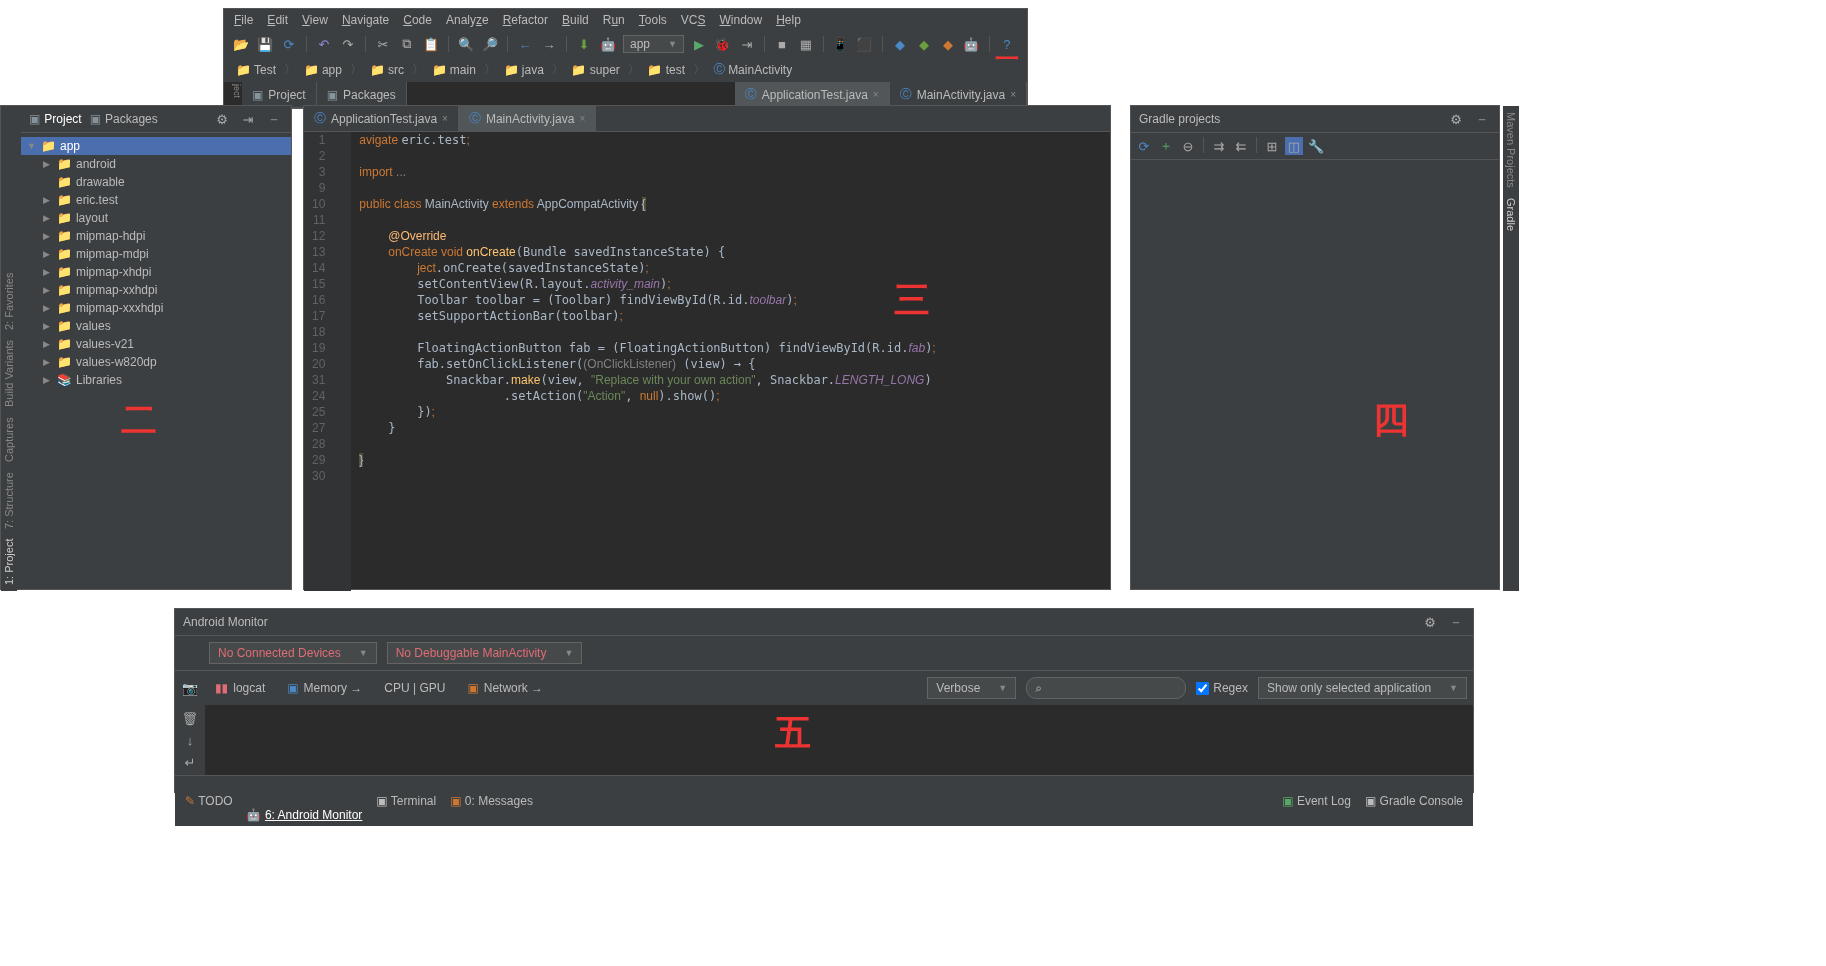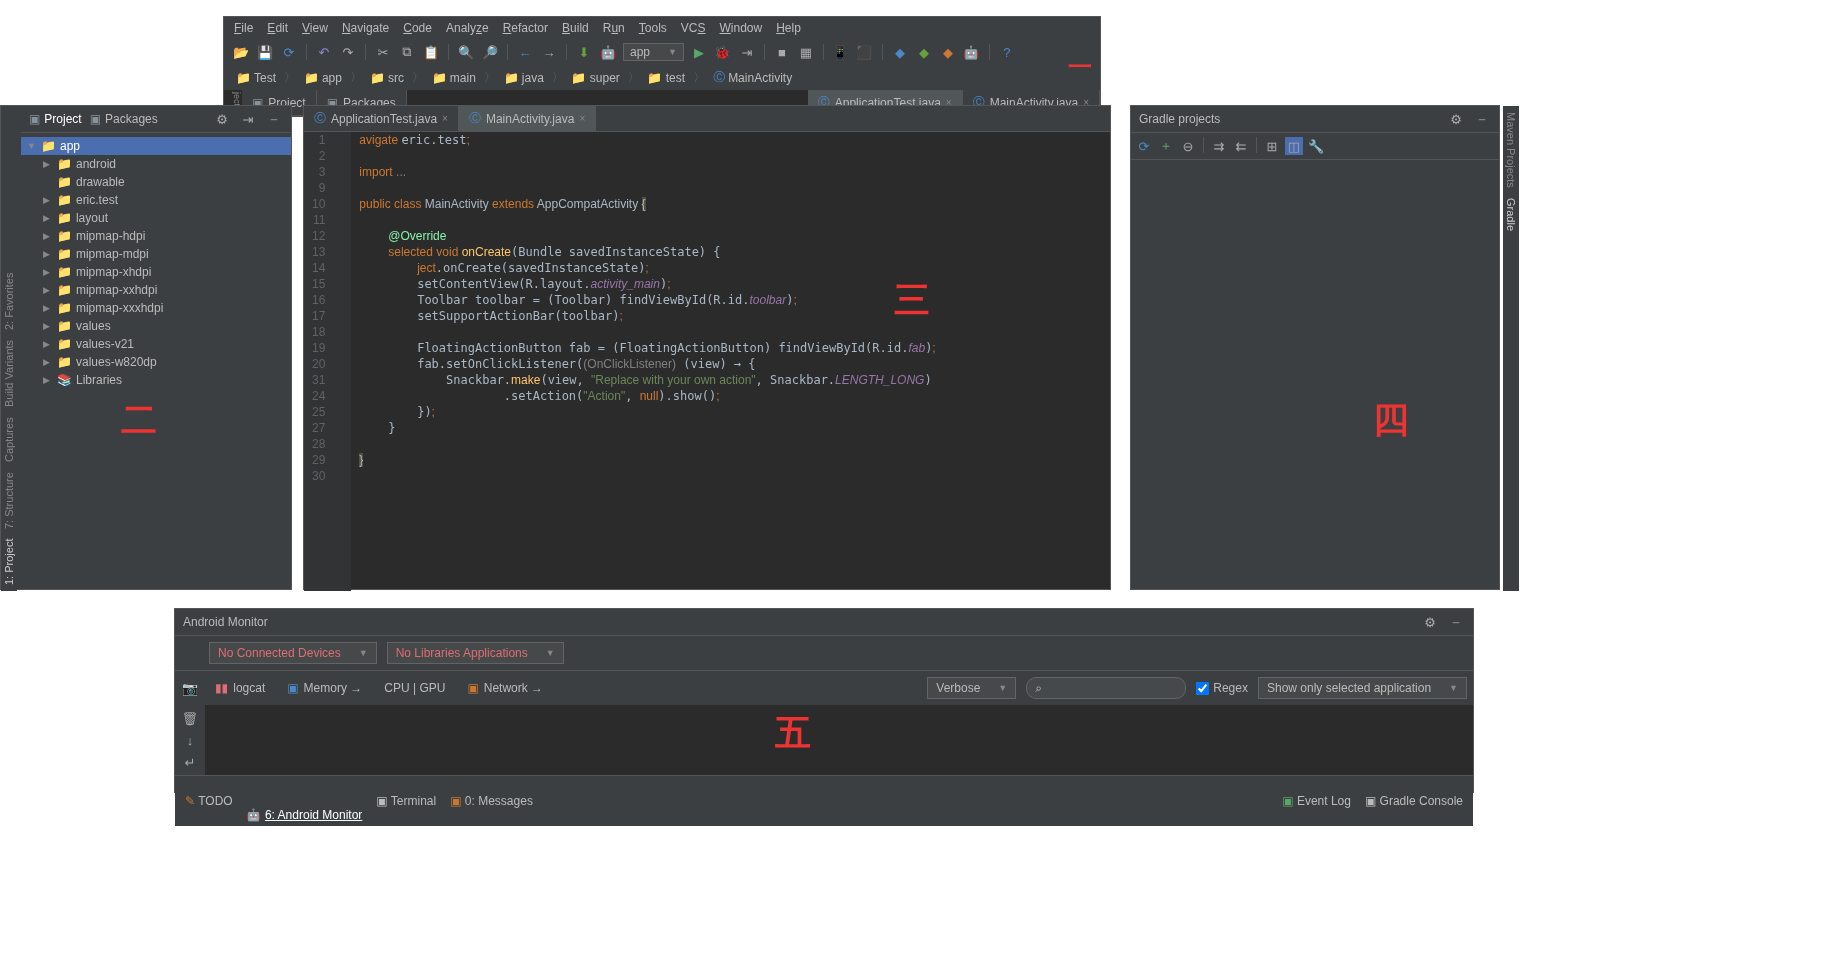--- a/index.html
+++ b/index.html
@@ -24,42 +24,42 @@
 .tree { padding:4px 0; }
 .tree-row { display:flex; align-items:center; gap:4px; padding:2px 6px; cursor:pointer; }
 .arrow { width:10px; color:#888; font-size:9px; }
 .fdir { color:#b09764; }
 .fgen { color:#87939a; }
 .tree-row.sel { background:#4b6eaf; color:#fff; }
 .gutter { background:#313335; color:#606366; text-align:right; padding:0 8px; font-family:Consolas,monospace; font-size:12px; line-height:16px; user-select:none; }
 .code { font-family:Consolas,monospace; font-size:12px; line-height:16px; white-space:pre; color:#a9b7c6; padding-left:8px; }
 .kw { color:#cc7832; }
 .str { color:#6a8759; }
-.ann { color:#86efac; }
+.ann { color:#fdba74; }
 .fn { color:#ffc66d; }
 .cmw { color:#808080; }
 .typ { color:#a9b7c6; }
 .fld { color:#9876aa; font-style:italic; }
 .sidebar-v { position:absolute; background:#3c3f41; writing-mode:vertical-rl; text-orientation:mixed; padding:6px 2px; display:flex; gap:10px; color:#888; font-size:11px; }
 .sidebar-v.l { transform:rotate(180deg); }
 .redmark { position:absolute; color:#e33; font-size:36px; font-weight:bold; font-family:"SimSun",serif; }
 .gradle-tb { display:flex; gap:4px; padding:4px; background:#3c3f41; border-bottom:1px solid #555; }
 .monitor-row { display:flex; gap:10px; padding:6px; align-items:center; }
 .dd { background:#45494a; border:1px solid #646464; padding:3px 8px; display:flex; align-items:center; gap:18px; cursor:pointer; }
 .dd.red { color:#e06c75; }
 .dd .car { color:#888; font-size:9px; }
 .search-box { background:#45494a; border:1px solid #646464; padding:3px 8px; width:160px; border-radius:10px; display:flex; align-items:center; gap:6px; }
 .chk { display:flex; align-items:center; gap:4px; }
 .bottombar { display:flex; gap:14px; padding:4px 10px; background:#3c3f41; border-top:1px solid #555; align-items:center; }
 .bottombar .spacer { flex:1; }
 </style>
 </head>
 <body>
 
-<div class="panel" style="left:223px; top:16px; width:878px;">
+<div class="panel" style="left:223px; top:8px; width:805px;">
   <div class="menubar">
     <span><u>F</u>ile</span>
     <span><u>E</u>dit</span>
     <span><u>V</u>iew</span>
     <span><u>N</u>avigate</span>
     <span><u>C</u>ode</span>
     <span>Analy<u>z</u>e</span>
     <span><u>R</u>efactor</span>
     <span><u>B</u>uild</span>
     <span>R<u>u</u>n</span>
@@ -313,21 +313,21 @@
         <div>30</div>
     </div>
     <div style="width:18px;background:#313335;"></div>
 <div class="code"><span class="kw">avigate </span>eric.test<span class="kw">;</span>
 
 <span class="kw">import </span><span class="cmw">...</span>
 
 <span class="kw">public class </span><span class="typ">MainActivity </span><span class="kw">extends </span><span class="typ">AppCompatActivity </span><span style="background:#52503a;">{</span>
 
     <span class="ann">@Override</span>
-    <span class="kw">selected void </span><span class="fn">onCreate</span>(Bundle savedInstanceState) {
+    <span class="kw">onCreate void </span><span class="fn">onCreate</span>(Bundle savedInstanceState) {
         <span class="kw">ject</span>.onCreate(savedInstanceState)<span class="kw">;</span>
         setContentView(R.layout.<span class="fld">activity_main</span>)<span class="kw">;</span>
         Toolbar toolbar = (Toolbar) findViewById(R.id.<span class="fld">toolbar</span>)<span class="kw">;</span>
         setSupportActionBar(toolbar)<span class="kw">;</span>
 
         FloatingActionButton fab = (FloatingActionButton) findViewById(R.id.<span class="fld">fab</span>)<span class="kw">;</span>
         fab.setOnClickListener(<span class="cmw">(OnClickListener)</span> (view) → {
             Snackbar.<span class="fn">make</span>(view, <span class="str">"Replace with your own action"</span>, Snackbar.<span class="fld">LENGTH_LONG</span>)
                     .setAction(<span class="str">"Action"</span>, <span class="kw">null</span>).show()<span class="kw">;</span>
         })<span class="kw">;</span>
@@ -372,21 +372,21 @@
     <span class="tb-btn">⚙</span>
     <span class="tb-btn">⎯</span>
   </div>
   <div class="monitor-row">
     <div style="width:18px;"></div>
     <div class="dd red">
         <span>No Connected Devices</span>
         <span class="car">▼</span>
       </div>
     <div class="dd red">
-        <span>No Libraries Applications</span>
+        <span>No Debuggable MainActivity</span>
         <span class="car">▼</span>
       </div>
   </div>
   <div class="monitor-row" style="border-top:1px solid #555;">
     <span class="tb-btn">📷</span>
     <span class="tab" style="border:none;padding:2px 6px;">
         <span style="color:#e06c75;">▮▮</span>
         <span>logcat</span>
       </span>
     <span class="tab" style="border:none;padding:2px 6px;">

